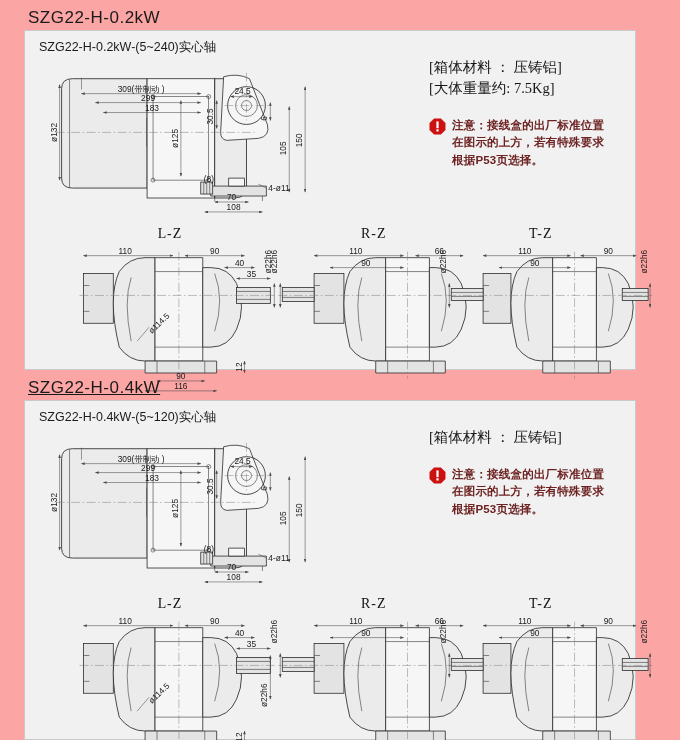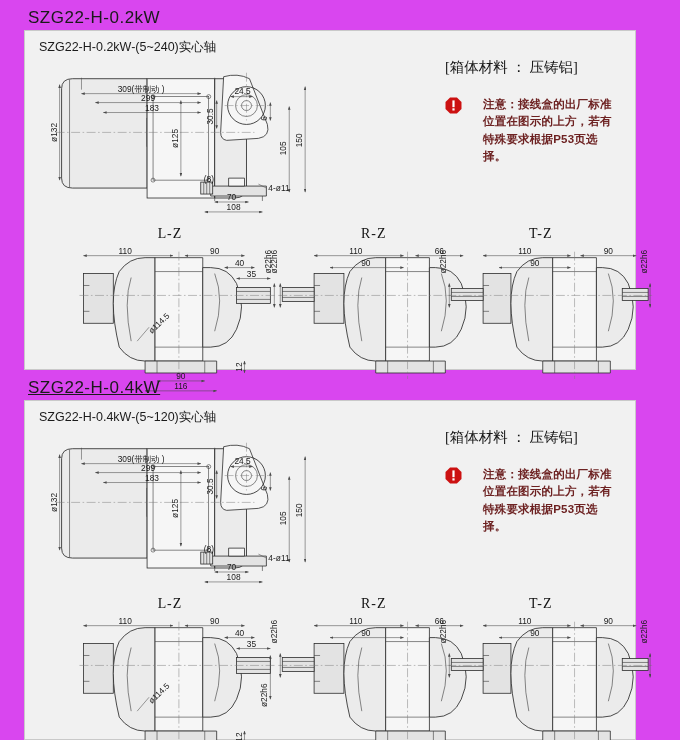--- a/index.html
+++ b/index.html
@@ -2,44 +2,44 @@
 <html><head>
 <meta charset="utf-8">
 <style>
   * { box-sizing: border-box; margin: 0; padding: 0; }
   html, body {
     width: 680px; height: 740px;
     background: #ffffff;
     font-family: "Liberation Sans", sans-serif;
     overflow: hidden;
   }
-  .page { position: relative; width: 680px; height: 740px; background: #d946ef; }
+  .page { position: relative; width: 680px; height: 740px; background: #fca5a5; }
 
   .section { position: absolute; left: 0; width: 680px; }
   .sec-title {
     position: absolute; left: 28px; font-size: 17px; color: #1a1a1a;
     letter-spacing: 0.5px; font-family: "Liberation Sans", sans-serif;
     white-space: nowrap;
   }
   .panel {
     position: absolute; left: 24px; width: 612px;
     background: #f1f1f1; border: 1px solid #c9c9c9;
   }
   .panel-sub {
     position: absolute; left: 14px; top: 8px; font-size: 12.5px; color: #1b1b1b;
     white-space: nowrap;
   }
 
   
-  .infobox { position: absolute; right: 14px; top: 26px; width: 176px; }
+  .infobox { position: absolute; right: 30px; top: 26px; width: 176px; }
   .spec-line {
     font-family: "Liberation Serif", serif;
     font-size: 14.5px; color: #161616; white-space: nowrap; line-height: 1.45;
   }
-  .notice { display: flex; gap: 21px; margin-top: 18px; }
+  .notice { display: flex; gap: 6px; margin-top: 18px; }
   .warn-icon { flex: 0 0 auto; width: 17px; height: 17px; margin-top: 1px; }
   .notice-text {
     font-size: 11.5px; line-height: 1.5; color: #6d2222; font-weight: bold;
     letter-spacing: 0.2px;
   }
 
   
   .dwg { position: absolute; left: 0; top: 0; width: 100%; height: 100%; }
   svg { display: block; overflow: visible; }
   .ln  { stroke: #2b2b2b; stroke-width: 0.85; fill: none; }
@@ -62,20 +62,21 @@
 
 <div class="page">
 
   <div class="section" style="top:0;">
     <div class="sec-title" style="top:8px;">SZG22-H-0.2kW</div>
     <div class="panel" style="top:30px; height:340px;padding-left:39px;">
       <div class="panel-sub">SZG22-H-0.2kW-(5~240)实心轴</div>
 
       <div class="infobox">
         <div class="spec-line">[箱体材料 ： 压铸铝]</div>
+        <div class="spec-line">[大体重量约: 7.5Kg]</div>
         <div class="notice">
           <svg class="warn-icon" viewBox="0 0 20 20">
             <polygon points="6,0.6 14,0.6 19.4,6 19.4,14 14,19.4 6,19.4 0.6,14 0.6,6" fill="#cc1111"></polygon>
             <rect x="8.7" y="4" width="2.6" height="8" fill="#fff"></rect>
             <rect x="8.7" y="13.3" width="2.6" height="2.6" fill="#fff"></rect>
           </svg>
           <div class="notice-text">注意：接线盒的出厂标准位置在图示的上方，若有特殊要求根据P53页选择。</div>
         </div>
       </div>
 

